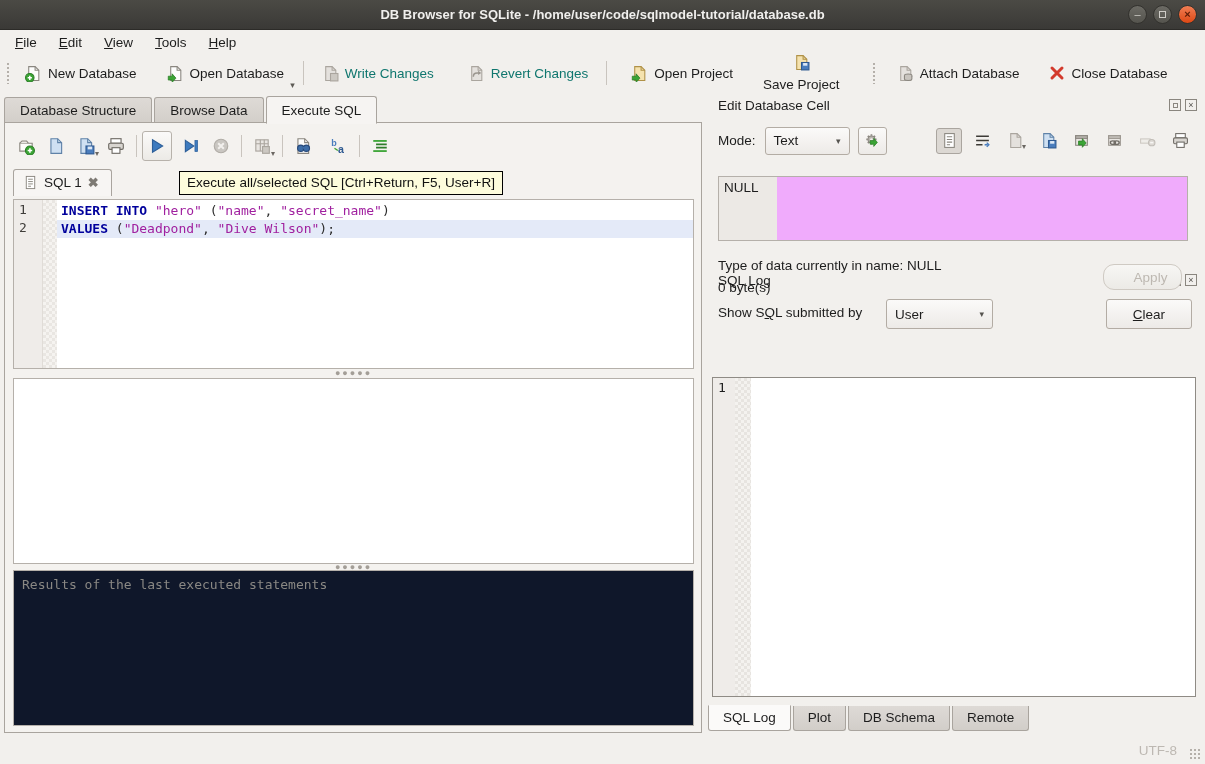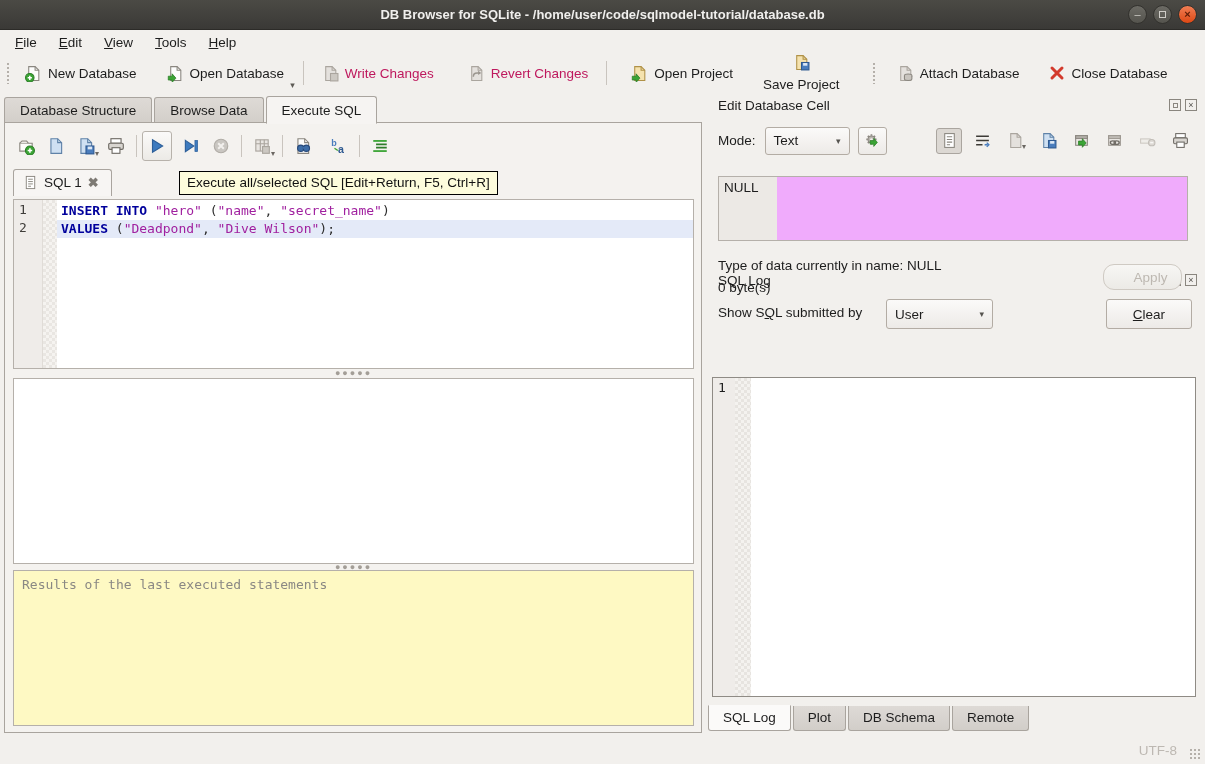--- a/index.html
+++ b/index.html
@@ -47,21 +47,21 @@
   .grip{
     width:5px; height:22px; margin:0 4px;
     background-image:radial-gradient(#b5b0aa 1px, transparent 1px);
     background-size:4px 4px;
   }
   .tsep{ width:1px; height:24px; background:#c9c4be; margin:0 8px; }
   .tbtn{
     display:flex; align-items:center; gap:6px;
     padding:6px 10px; border-radius:3px; font-size:13.5px; color:#1d1d1d;
   }
-  .tbtn.disabled{ color:#be185d;text-align:center; }
+  .tbtn.disabled{ color:#0f766e;text-align:center; }
   .caret{ font-size:9px; color:#5d5a55; margin-left:-4px; align-self:flex-end; padding-bottom:2px; }
 
   
   .maintabs{ position:absolute; left:4px; top:96px; height:27px; display:flex; }
   .mtab{
     padding:5px 15px 6px 15px; font-size:13.5px;
     background:linear-gradient(#dedad6,#d2cec9);
     border:1px solid #a9a49e; border-bottom:none;
     border-top-left-radius:3px; border-top-right-radius:3px;
     margin-right:2px; position:relative; top:1px;
@@ -127,21 +127,21 @@
   
   .hsplit{ position:absolute; left:8px; width:681px; height:6px; display:flex; align-items:center; justify-content:center; }
   .dots{ letter-spacing:2px; color:#a39e97; font-size:9px; line-height:0; }
 
   .gridpanel{
     position:absolute; left:8px; top:255px; width:681px; height:186px;
     background:#fff; border:1px solid #b5b0aa;
   }
   .resultspanel{
     position:absolute; left:8px; top:447px; width:681px; height:156px;
-    background:#fef9c3; border:1px solid #b5b0aa;
+    background:#0f172a; border:1px solid #b5b0aa;
     font-family:"DejaVu Sans Mono", monospace; font-size:13px; color:#8a8884;
     padding:6px 8px;
   }
 
   
   .dock{ position:absolute; left:706px; top:94px; width:495px; height:640px; }
   .panelhead{ display:flex; align-items:center; height:18px; margin:2px 0 0 0; }
   .panelhead .ptitle{ font-size:13.5px; padding-left:12px; }
   .phbtns{ margin-left:auto; display:flex; gap:4px; padding-right:4px; }
   .phbtn{ width:12px; height:12px; border:1px solid #8a867f; background:#f2f0ed;
@@ -479,21 +479,21 @@
   <div class="subtabrow">
     <div class="subtab">
       <svg width="15" height="15" viewBox="0 0 16 16">
           <use href="#sym-doc-lines"></use>
         </svg>
       <span>SQL 1</span>
       <span class="x">✖</span>
     </div>
   </div>
 
-  <div class="tooltip">Execute all/selected SQL [Edit+Return, F5, Ctrl+R]</div>
+  <div class="tooltip">Execute all/selected SQL [Ctrl+Return, F5, User+R]</div>
 
   <div class="editor">
     <div class="gutter">
       <div>1</div>
       <div>2</div>
     </div>
     <div class="foldcol"></div>
     <div class="codecol">
       <div class="code-line"><span class="tok-keyword" style="color: rgb(0, 0, 156);">INSERT INTO</span><span class="tok-plain"> </span><span class="tok-string" style="color: rgb(160, 32, 159);">"hero"</span><span class="tok-plain"> (</span><span class="tok-string" style="color: rgb(160, 32, 159);">"name"</span><span class="tok-plain">, </span><span class="tok-string" style="color: rgb(160, 32, 159);">"secret_name"</span><span class="tok-plain">)</span></div>
       <div class="code-line hl"><span class="tok-keyword" style="color: rgb(0, 0, 156);">VALUES</span><span class="tok-plain"> (</span><span class="tok-string" style="color: rgb(160, 32, 159);">"Deadpond"</span><span class="tok-plain">, </span><span class="tok-string" style="color: rgb(160, 32, 159);">"Dive Wilson"</span><span class="tok-plain">);</span></div>

